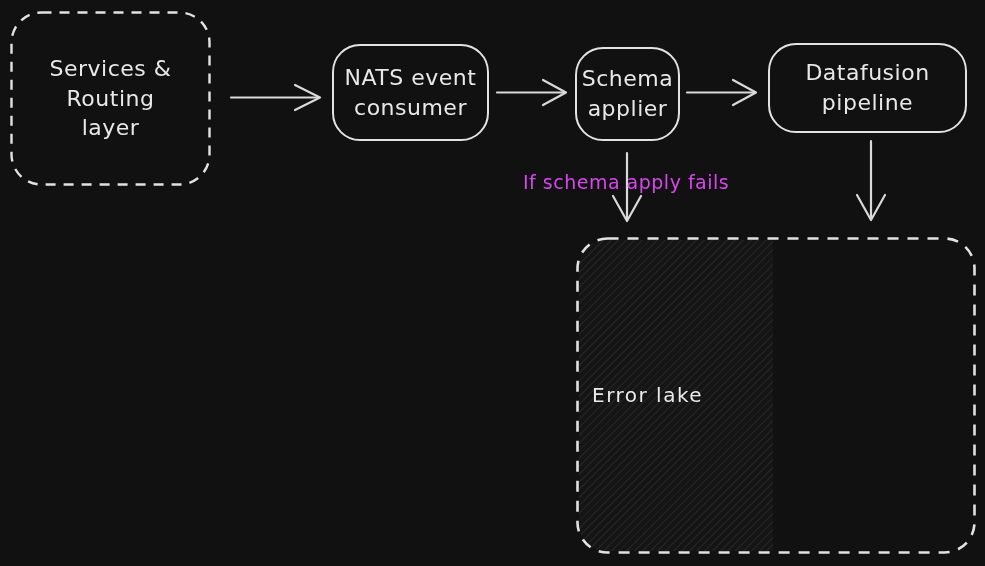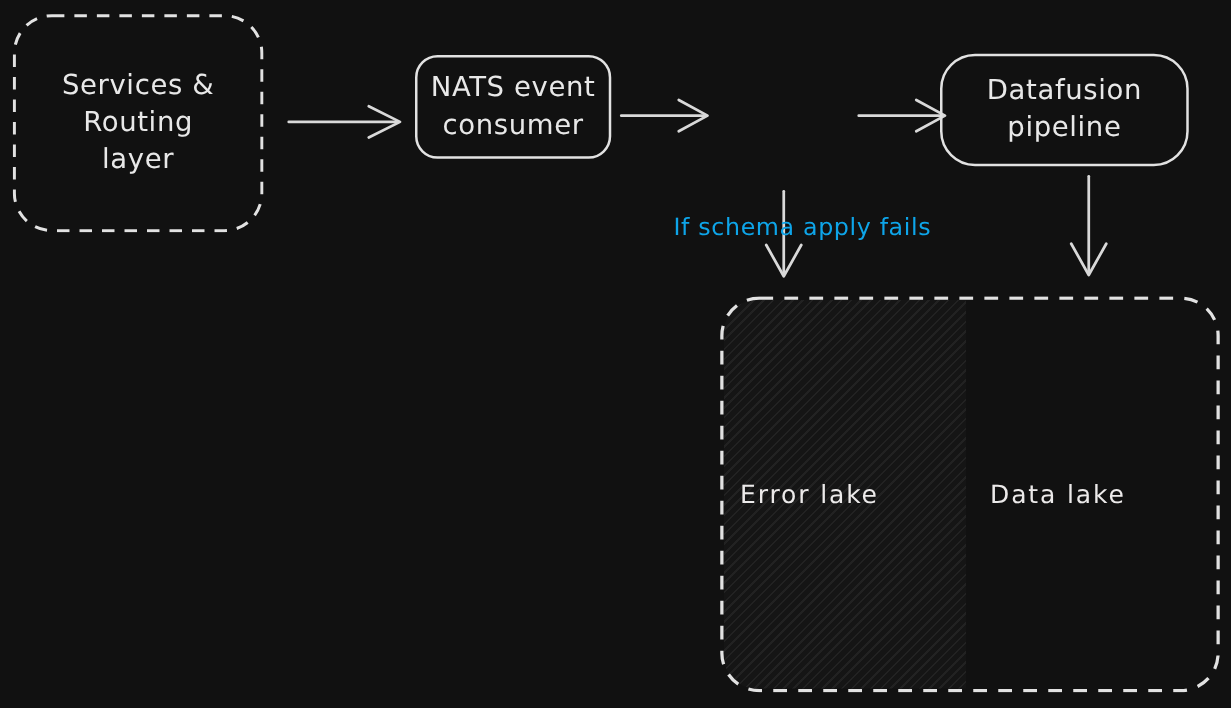--- a/index.html
+++ b/index.html
@@ -44,23 +44,23 @@
     stroke-linecap: round;
     stroke-linejoin: round;
   }
   #fail-label {
     position: absolute;
     left: 523px;
     top: 171px;
     width: 222px;
     font-size: 19px;
     letter-spacing: 0.5px;
-    text-align: right;
+    text-align: left;
     z-index: 3;
-    color: #0ea5e9;
+    color: #d946ef;
   }
   #lakes {
     position: absolute;
     left: 576px;
     top: 237px;
     width: 400px;
     height: 317px;
     box-sizing: border-box;
   }
   #error-hatch {
@@ -101,37 +101,41 @@
     </svg>
     <span class="node-label">Services &amp; Routing
 layer</span>
   </div>
 
   <svg class="arrow" style="left:228px; top:80px;" width="96" height="35" viewBox="0 0 96 35">
     <path d="M3 17.5 L90 17.5"></path>
     <path d="M67 5 L92 17.5 L67 30"></path>
   </svg>
 
-  <div class="node solid" style="left:332px; top:44px; width:157px; height:83px;border-radius:18px;">
+  <div class="node solid" style="left:332px; top:44px; width:157px; height:97px;">
     <span class="node-label">NATS event
 consumer</span>
   </div>
 
   <svg class="arrow" style="left:494px; top:75px;" width="76" height="35" viewBox="0 0 76 35">
     <path d="M3 17.5 L70 17.5"></path>
     <path d="M49 5 L72 17.5 L49 30"></path>
   </svg>
 
+  <div class="node solid" style="left:575px; top:47px; width:105px; height:94px;">
+    <span class="node-label">Schema
+applier</span>
+  </div>
 
   <svg class="arrow" style="left:684px; top:75px;" width="76" height="35" viewBox="0 0 76 35">
     <path d="M3 17.5 L70 17.5"></path>
     <path d="M49 5 L72 17.5 L49 30"></path>
   </svg>
 
-  <div class="node solid" style="left:752px; top:43px; width:199px; height:90px;">
+  <div class="node solid" style="left:768px; top:43px; width:199px; height:90px;">
     <span class="node-label">Datafusion pipeline</span>
   </div>
 
   <div id="fail-label">If schema apply fails</div>
 
   <svg class="arrow" style="left:608px; top:151px;" width="38" height="74" viewBox="0 0 38 74">
     <path d="M19 2 L19 68"></path>
     <path d="M5 45 L19 70 L33 45"></path>
   </svg>
 
@@ -141,15 +145,14 @@
   </svg>
 
   <div id="lakes">
     <div id="error-hatch"></div>
     <svg class="dashed-svg" viewBox="0 0 400 317">
       <rect x="1.5" y="1.5" width="397" height="314" rx="30" ry="30" fill="none" stroke="#e2e2e2" stroke-width="2.6" stroke-dasharray="11 9"></rect>
     </svg>
   </div>
 
   <div class="lake-label" id="error-lake-label">Error lake</div>
-  <div class="lake-label" id="data-lake-label">Data lake</div>
 
 </div>
 
 </body></html>

